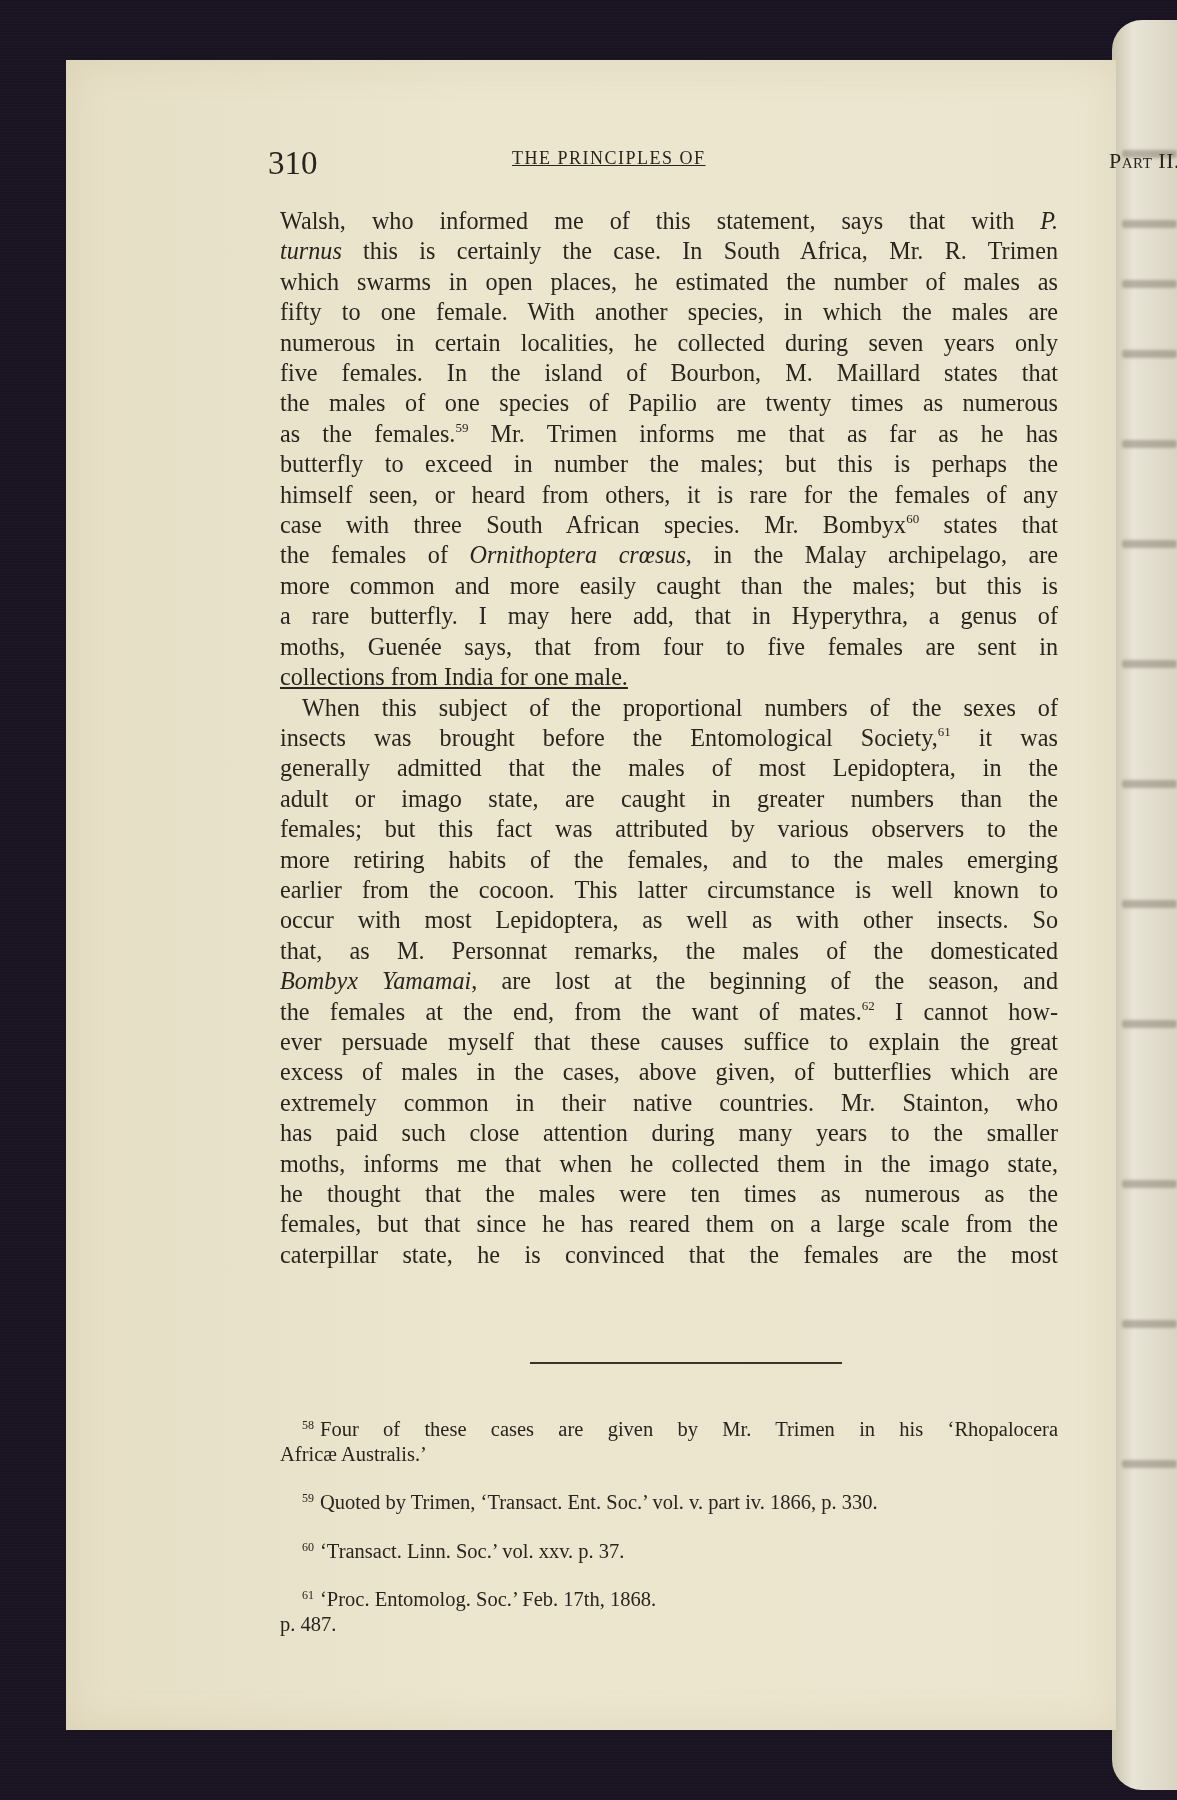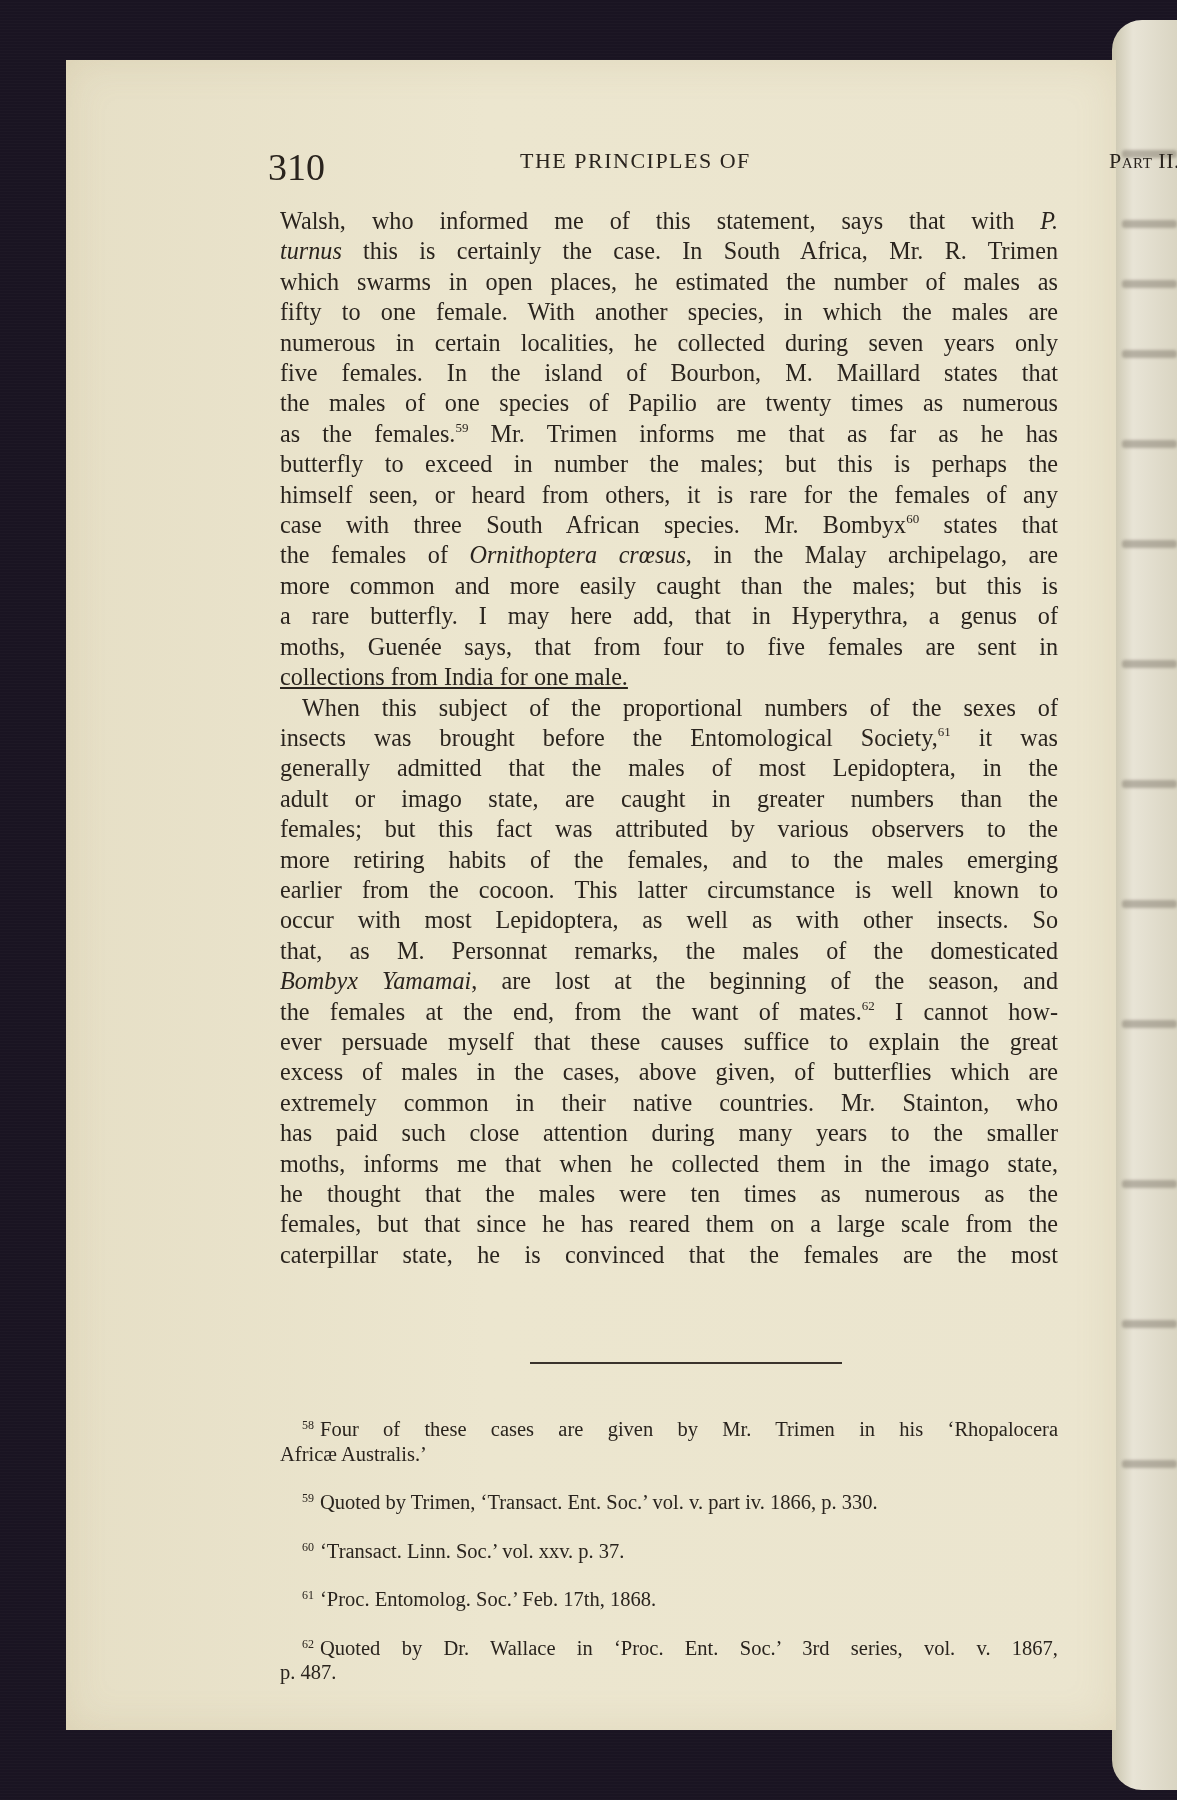--- a/index.html
+++ b/index.html
@@ -31,24 +31,24 @@
     box-shadow: inset 0 0 40px rgba(170,150,100,0.18);
   }
   .text-block {
     position: absolute; left: 212px; top: 0; width: 840px;
     color: #2a241e;
   }
   .running-head {
     position: absolute; top: 160px; left: 0; width: 840px; height: 40px;
     font-size: 30px;
   }
-  .running-head .pageno { position: absolute; left: 48px; top: 0; font-size: 38px; }
+  .running-head .pageno { position: absolute; left: 48px; top: 0; font-size: 33px; }
   .running-head .title {
-    position: absolute; left: 300px; top: 3px;
-    font-size: 22px; letter-spacing: 1.5px;
+    position: absolute; left: 292px; top: 3px;
+    font-size: 18px; letter-spacing: 1.5px; text-decoration: underline;
   }
   .running-head .part {
     position: absolute; right: -95px; top: 3px;
     font-size: 22px; font-variant: small-caps; letter-spacing: 0.5px;
   }
   .body-text {
     position: absolute; top: 236px; left: 55px; width: 776px;
     font-size: 24.2px; line-height: 30.4px;
     text-align: justify;
   }
@@ -133,17 +133,16 @@
         <span class="line"><span>females, but that since he has reared them on a large scale from the</span></span>
         <span class="line"><span>caterpillar state, he is convinced that the females are the most</span></span>
       </div>
     <div class="rule" style="top:1302px; left:310px"></div>
     <div class="footnotes" id="footnotes" style="top:1333px; left:60px; width:778px">
         <span class="fn indent just"><span class="num">58</span><span>Four of these cases are given by Mr. Trimen in his ‘Rhopalocera</span></span>
         <span class="fn"><span>Africæ Australis.’</span></span>
         <span class="fn indent"><span class="num">59</span><span>Quoted by Trimen, ‘Transact. Ent. Soc.’ vol. v. part iv. 1866, p. 330.</span></span>
         <span class="fn indent"><span class="num">60</span><span>‘Transact. Linn. Soc.’ vol. xxv. p. 37.</span></span>
         <span class="fn indent"><span class="num">61</span><span>‘Proc. Entomolog. Soc.’ Feb. 17th, 1868.</span></span>
-        <span class="fn indent just"><span class="num">62</span><span>Quoted by Dr. Wallace in ‘Proc. Ent. Soc.’ 3rd series, vol. v. 1867,</span></span>
         <span class="fn"><span>p. 487.</span></span>
       </div>
   </div>
 </div>
 
 </body></html>

